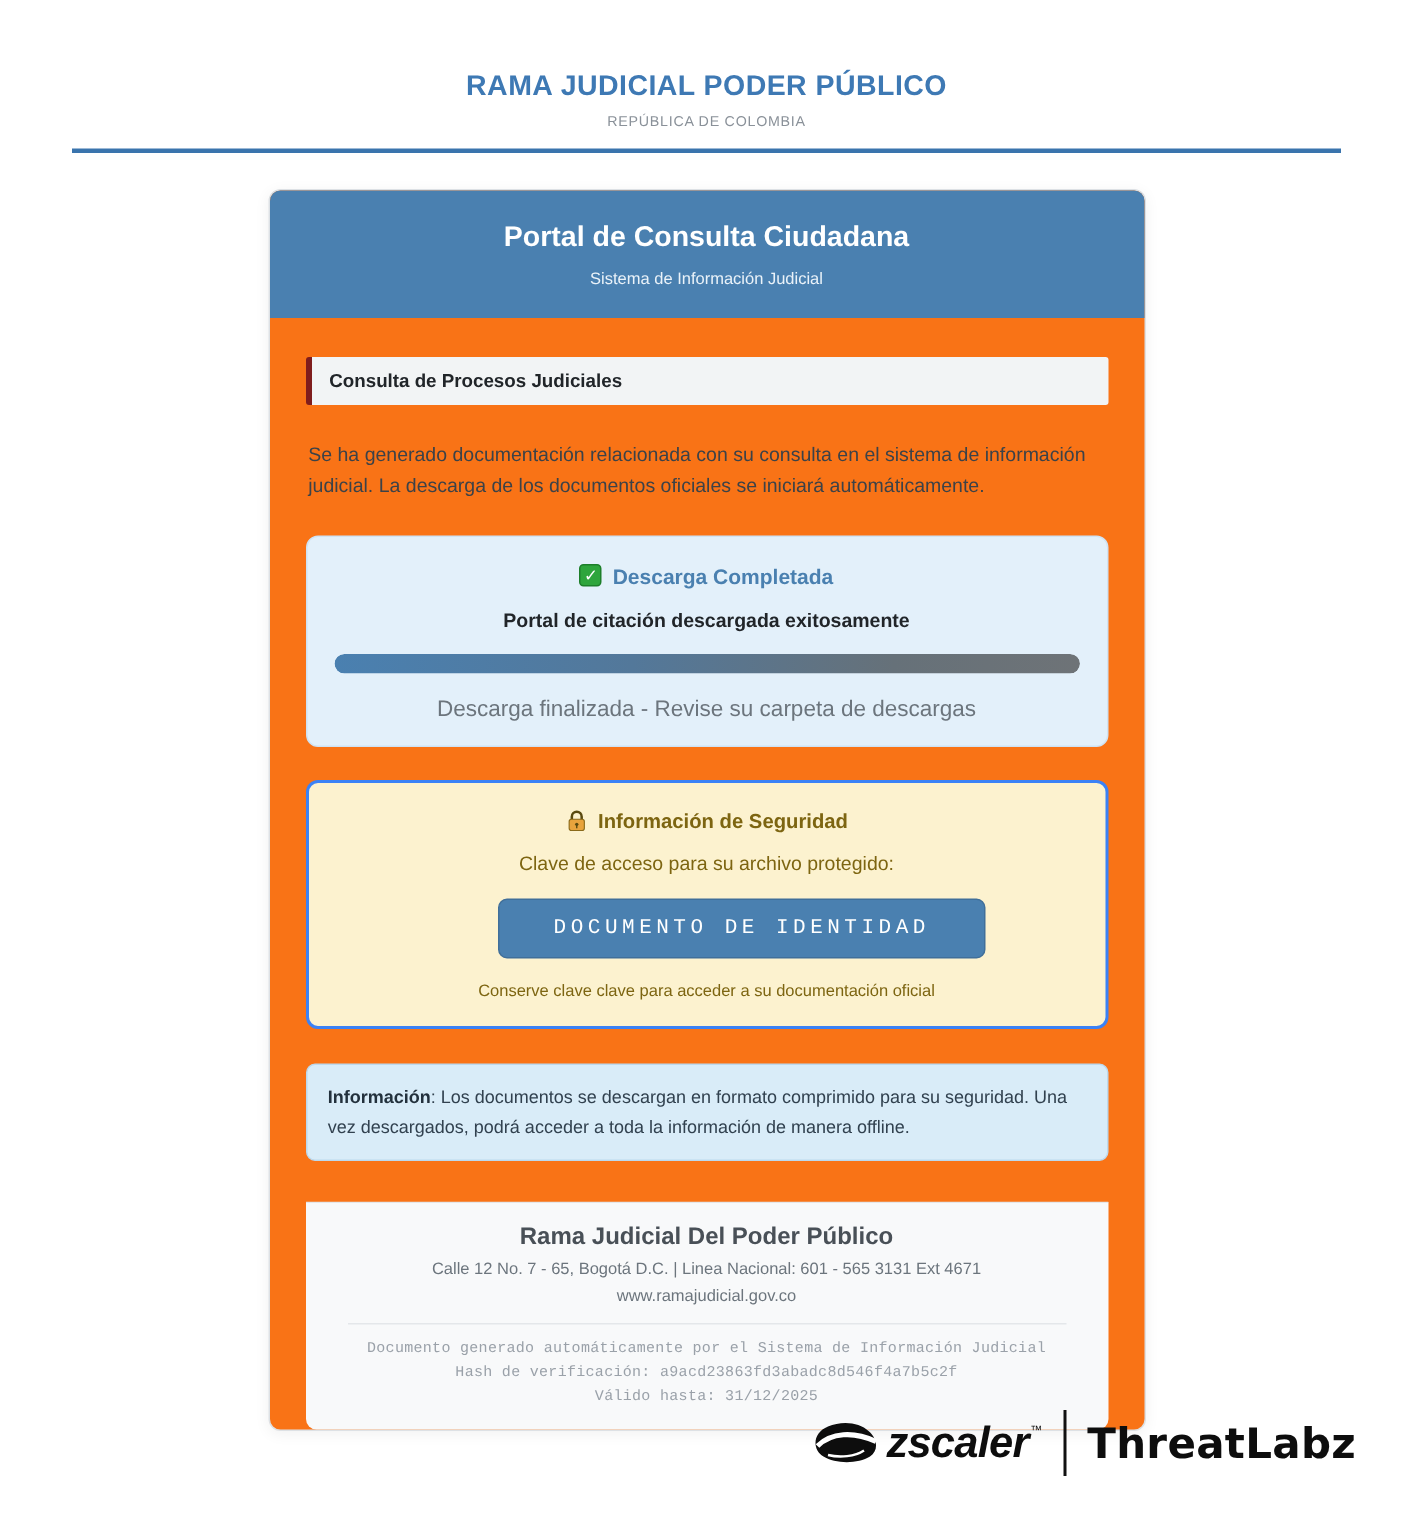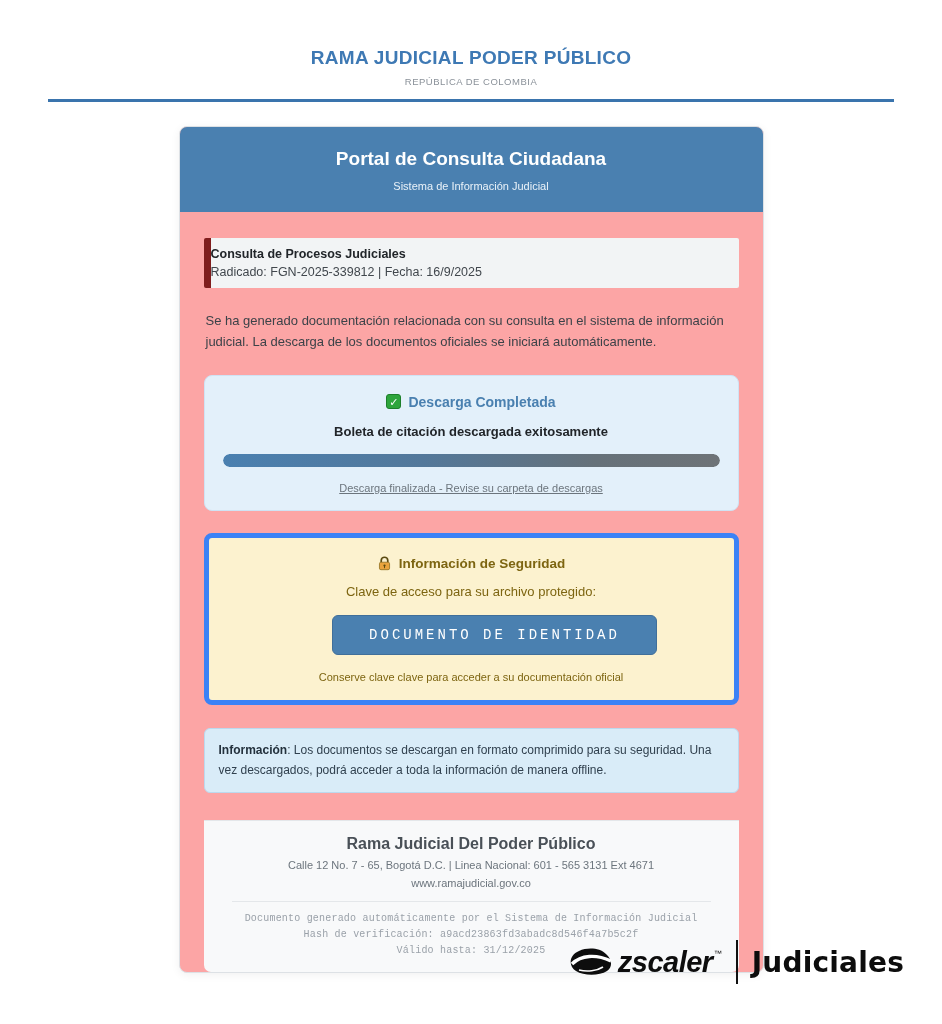--- a/index.html
+++ b/index.html
@@ -18,36 +18,36 @@
     padding:0 10px; font-size:10.5px;
   }
 
   
   .site-header { text-align:center; padding:15px 0 12px 0; border-bottom:3px solid #3a74ad; }
   .site-title { color:#3e79b4; font-size:19px; font-weight:bold; letter-spacing:.3px; }
   .site-subtitle { color:#8a9199; font-size:9.5px; margin-top:7px; letter-spacing:.5px; }
 
   
   .card {
-    width:585px; margin:24px auto 0 auto; background:#fca5a5;
+    width:585px; margin:24px auto 0 auto; background:#f97316;
     border:1px solid #dde1e5; border-radius:8px;
     box-shadow:0 2px 10px rgba(0,0,0,.06);
   }
   .card-header {
     background:#4a80b0; color:#fff; text-align:center;
     border-radius:7px 7px 0 0; padding:21px 10px 20px 10px;
   }
   .card-header h2 { font-size:19px; font-weight:bold; }
   .card-header .ch-sub { font-size:11px; margin-top:10px; color:#eaf2f9; }
 
   .card-body { padding:26px 24px 0 24px; }
 
   .ref-box {
-    background:#f2f4f5; border-left:7px solid #7f1d1d; border-radius:2px;
-    padding:9px 0; font-size:12.5px;
+    background:#f2f4f5; border-left:4px solid #7f1d1d; border-radius:2px;
+    padding:9px 12px; font-size:12.5px;
   }
   .ref-box .ref-title { font-weight:bold; color:#212529; }
   .ref-box .ref-detail { color:#41474d; margin-top:4px; }
 
   .intro { font-size:13px; line-height:1.65; color:#3c4248; margin:22px 2px 0 2px; }
 
   .download-box {
     margin-top:22px; background:#e3f0fa; border:1px solid #cfe3f4;
     border-radius:8px; padding:18px 18px 16px 18px; text-align:center;
   }
@@ -59,24 +59,24 @@
     display:inline-block; font-weight:bold;
   }
   .dl-sub { color:#212529; font-size:13px; font-weight:600; margin-top:14px; }
   .progress-track {
     margin-top:15px; height:13px; border-radius:7px; background:#e3f0fa; overflow:hidden;
   }
   .progress-fill {
     height:100%; border-radius:7px;
     background:linear-gradient(90deg,#4a80b0 0%,#53789a 40%,#667179 75%,#6e7377 100%);
   }
-  .dl-status { color:#6c757d; font-size:11px; margin-top:15px;text-decoration:underline; }
+  .dl-status { color:#6c757d; font-size:15px; margin-top:15px; }
 
   .security-box {
-    margin-top:22px; background:#fcf2cf; border:5px solid #3b82f6;
+    margin-top:22px; background:#fcf2cf; border:2px solid #3b82f6;
     border-radius:8px; padding:18px 18px 17px 18px; text-align:center;
   }
   .sec-title { color:#7d6511; font-size:13.5px; font-weight:bold;
     display:flex; align-items:center; justify-content:center; gap:7px; }
   .lock-icon { display:inline-block; width:15px; height:15px; }
   .sec-sub { color:#7d6511; font-size:13px; margin-top:13px; }
   .pwd-btn {
     margin-top:16px; background:#4a80b0; color:#fff; border:1px solid #406f9a;
     border-radius:6px; padding:11px 36px; cursor:pointer;
     font-family:"Liberation Mono","DejaVu Sans Mono",monospace;
@@ -130,31 +130,30 @@
 
     <div class="card-header">
       <h2>Portal de Consulta Ciudadana</h2>
       <div class="ch-sub">Sistema de Información Judicial</div>
     </div>
 
     <div class="card-body">
 
       <div class="ref-box">
         <div class="ref-title">Consulta de Procesos Judiciales</div>
-        <div class="ref-detail">Radicado: FGN-2025-339812 | Fecha: 16/9/2025</div>
       </div>
 
       <p class="intro">Se ha generado documentación relacionada con su consulta en el sistema de información judicial. La descarga de los documentos oficiales se iniciará automáticamente.</p>
 
       <div class="download-box">
         <div class="dl-title">
           <span class="check-icon">✓</span>
           <span>Descarga Completada</span>
         </div>
-        <div class="dl-sub">Boleta de citación descargada exitosamente</div>
+        <div class="dl-sub">Portal de citación descargada exitosamente</div>
         <div class="progress-track">
           <div class="progress-fill" style="width: 100%;"></div>
         </div>
         <div class="dl-status">Descarga finalizada - Revise su carpeta de descargas</div>
       </div>
 
       <div class="security-box">
         <div class="sec-title">
           <span class="lock-icon">
             <svg width="15" height="15" viewBox="0 0 16 16">
@@ -193,14 +192,14 @@
   <span class="zs-mark">
     <svg width="44" height="31" viewBox="0 0 44 31">
       <path d="M7 25 C-1 20 0 9 10 5 C19 1 31 2 37 8 C43 13 44 21 38 25 C30 30 15 30 7 25 Z" fill="#0d0d0d"></path>
       <path d="M3 18 C12 9 27 8 42 15" stroke="#ffffff" stroke-width="3.4" fill="none"></path>
       <path d="M10 24 C18 26 28 25 34 21" stroke="#ffffff" stroke-width="1.6" fill="none"></path>
     </svg>
     <span class="zs-word">zscaler</span>
     <span class="zs-tm">™</span>
   </span>
   <span class="brand-divider"></span>
-  <span class="tl-word">Judiciales</span>
+  <span class="tl-word">ThreatLabz</span>
 </div>
 
 </body></html>

